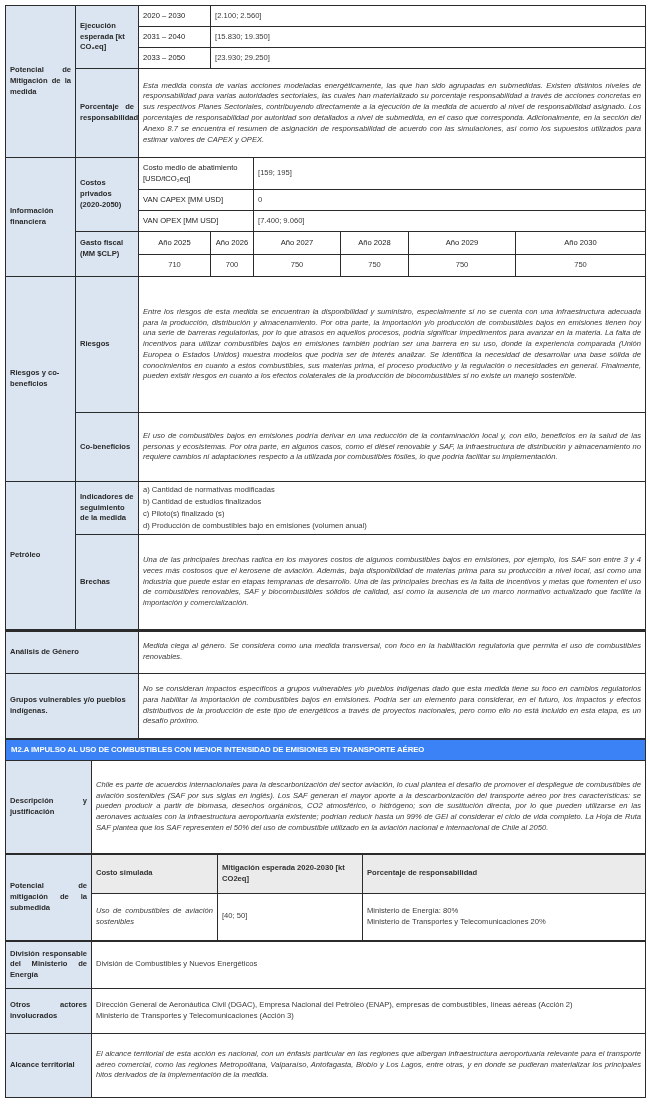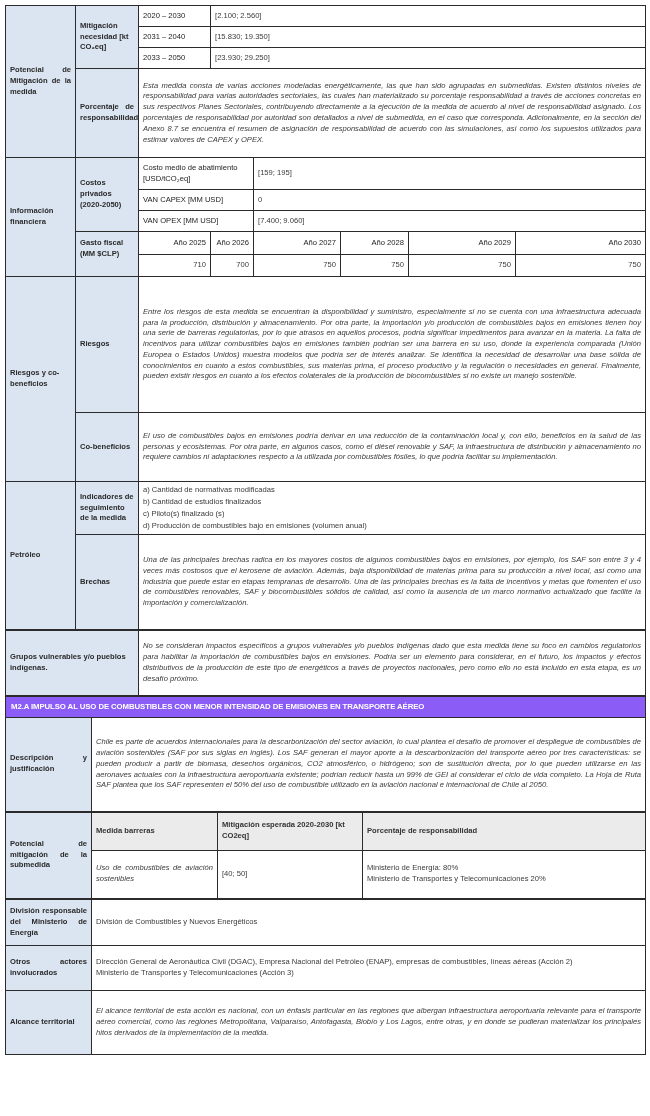--- a/index.html
+++ b/index.html
@@ -5,22 +5,22 @@
   * { box-sizing: border-box; margin: 0; padding: 0; }
   html, body { width: 650px; height: 1116px; background: #ffffff; overflow: hidden; }
   body { font-family: "Liberation Sans", sans-serif; color: #3a3a3a; font-size: 7.6px; line-height: 1.42; }
   .page { position: absolute; left: 5px; top: 5px; width: 640px; }
   table { border-collapse: collapse; width: 100%; table-layout: fixed; }
   td { border: 1px solid #2b2b2b; vertical-align: middle; padding: 2px 4px; }
   .lbl { background: #dbe5f1; font-weight: bold; color: #2a2a2a; }
   .lbl-just { text-align: justify; text-align-last: justify; margin-top: 13px; }
   .just { text-align: justify; font-style: italic; }
   .bold { font-weight: normal; color: #222; }
-  .center { text-align: right; }
-  .hdr { background: #8b5cf6; color: #ffffff; font-weight: bold; padding: 4px 5px; font-size: 7.8px; letter-spacing: -0.1px; }
+  .center { text-align: center; }
+  .hdr { background: #3b82f6; color: #ffffff; font-weight: bold; padding: 4px 5px; font-size: 7.8px; letter-spacing: -0.1px; }
   .sub-hdr { background: #ebebeb; font-weight: bold; color: #333; }
   .thick-top td { border-top: 2px solid #2b2b2b; }
   .list div { line-height: 1.55; }
 </style>
 </head>
 <body>
 
 <div class="page">
 
   <table>
@@ -34,21 +34,21 @@
       <col style="width:68px">
       <col style="width:72px">
       <col style="width:35px">
       <col style="width:30px">
       <col style="width:100px">
     </colgroup>
 
     <tbody>
         <tr style="height:21px">
       <td class="lbl lbl-just" rowspan="4">Potencial de Mitigación de la medida</td>
-      <td class="lbl" rowspan="3">Mitigación necesidad [kt CO₂eq]</td>
+      <td class="lbl" rowspan="3">Ejecución esperada [kt CO₂eq]</td>
       <td class="bold" colspan="2">2020 – 2030</td>
       <td colspan="7">[2.100; 2.560]</td>
     </tr>
     <tr style="height:21px">
       <td class="bold" colspan="2">2031 – 2040</td>
       <td colspan="7">[15.830; 19.350]</td>
     </tr>
     <tr style="height:21px">
       <td class="bold" colspan="2">2033 – 2050</td>
       <td colspan="7">[23.930; 29.250]</td>
@@ -116,20 +116,24 @@
     </tr>
   </tbody>
     </table>
 
   <table style="margin-top:0">
     <colgroup>
       <col style="width:133px">
       <col style="width:507px">
     </colgroup>
     <tbody>
+        <tr style="height:42px" class="thick-top">
+      <td class="lbl">Análisis de Género</td>
+      <td class="just">Medida ciega al género. Se considera como una medida transversal, con foco en la habilitación regulatoria que permita el uso de combustibles renovables.</td>
+    </tr>
     <tr style="height:65px">
       <td class="lbl">Grupos vulnerables y/o pueblos indígenas.</td>
       <td class="just">No se consideran impactos específicos a grupos vulnerables y/o pueblos indígenas dado que esta medida tiene su foco en cambios regulatorios para habilitar la importación de combustibles bajos en emisiones. Podría ser un elemento para considerar, en el futuro, los impactos y efectos distributivos de la producción de este tipo de energéticos a través de proyectos nacionales, pero como ello no está incluido en esta etapa, es un desafío próximo.</td>
     </tr>
   </tbody>
     </table>
 
   <table>
     <colgroup>
       <col style="width:86px">
@@ -140,21 +144,21 @@
     <tbody>
         <tr style="height:21px">
       <td class="hdr" colspan="4">M2.A IMPULSO AL USO DE COMBUSTIBLES CON MENOR INTENSIDAD DE EMISIONES EN TRANSPORTE AÉREO</td>
     </tr>
     <tr style="height:94px">
       <td class="lbl lbl-just">Descripción y justificación</td>
       <td class="just" colspan="3">Chile es parte de acuerdos internacionales para la descarbonización del sector aviación, lo cual plantea el desafío de promover el despliegue de combustibles de aviación sostenibles (SAF por sus siglas en inglés). Los SAF generan el mayor aporte a la descarbonización del transporte aéreo por tres características: se pueden producir a partir de biomasa, desechos orgánicos, CO2 atmosférico, o hidrógeno; son de sustitución directa, por lo que pueden utilizarse en las aeronaves actuales con la infraestructura aeroportuaria existente; podrían reducir hasta un 99% de GEI al considerar el ciclo de vida completo. La Hoja de Ruta SAF plantea que los SAF representen el 50% del uso de combustible utilizado en la aviación nacional e internacional de Chile al 2050.</td>
     </tr>
     <tr style="height:39px" class="thick-top">
       <td class="lbl lbl-just" rowspan="2">Potencial de mitigación de la submedida</td>
-      <td class="sub-hdr">Medida barreras</td>
+      <td class="sub-hdr">Costo simulada</td>
       <td class="sub-hdr">Mitigación esperada 2020-2030 [kt CO2eq]</td>
       <td class="sub-hdr">Porcentaje de responsabilidad</td>
     </tr>
     <tr style="height:48px">
       <td class="just">Uso de combustibles de aviación sostenibles</td>
       <td>[40; 50]</td>
       <td>
         <div>Ministerio de Energía: 80%</div>
         <div>Ministerio de Transportes y Telecomunicaciones 20%</div>
       </td>

